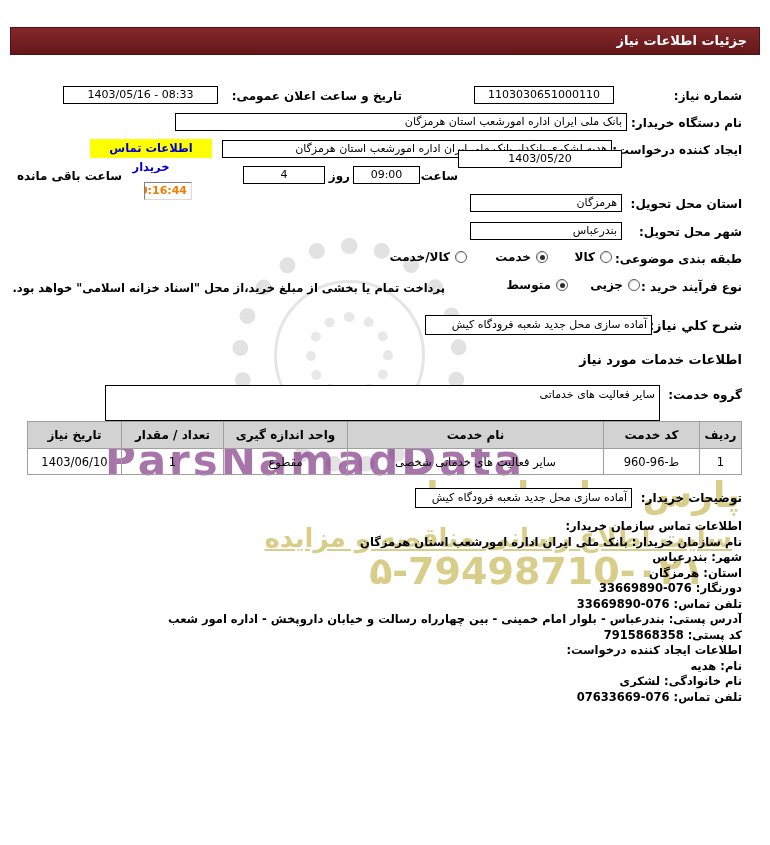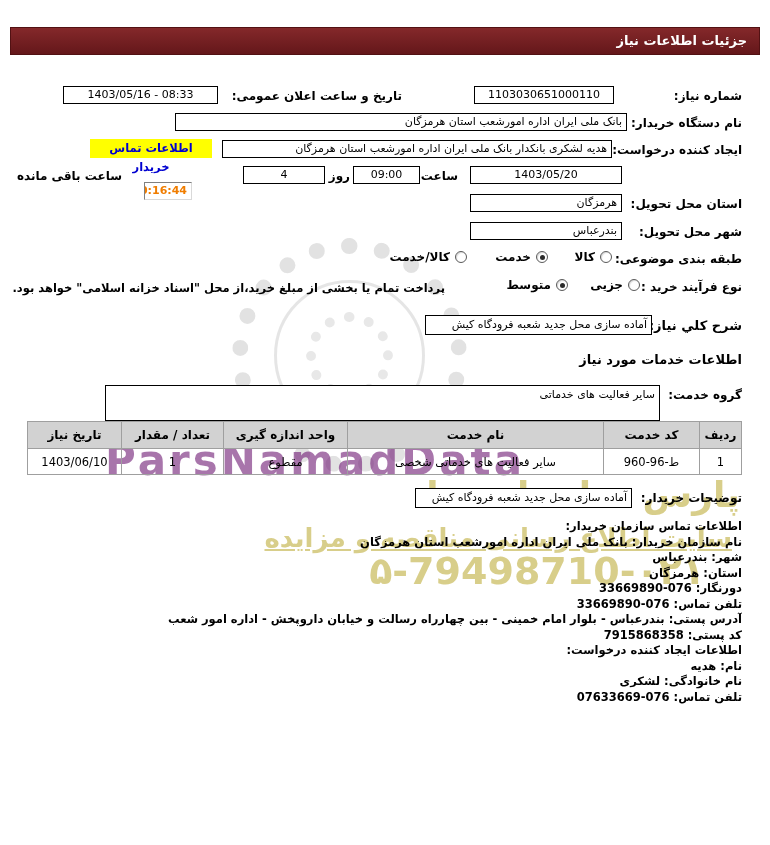--- a/index.html
+++ b/index.html
@@ -84,21 +84,21 @@
   <span class="lbl" style="top:89px;right:368px;">تاریخ و ساعت اعلان عمومی:</span>
   <span class="box c" style="top:86px;right:552px;width:155px;">08:33 - 1403/05/16</span>
 
   <span class="lbl" style="top:116px;right:28px;">نام دستگاه خریدار:</span>
   <span class="box" style="top:113px;right:143px;width:452px;">بانک ملی ایران اداره امورشعب استان هرمزگان</span>
 
   <span class="lbl" style="top:143px;right:28px;">ایجاد کننده درخواست:</span>
   <span class="box" style="top:140px;right:158px;width:390px;">هدیه لشکری بانکدار بانک ملی ایران اداره امورشعب استان هرمزگان</span>
   <span class="ylink" style="top:139px;right:558px;width:122px;">اطلاعات تماس خریدار</span>
 
-  <span class="box c" style="top:166px;right:148px;width:152px;">1403/05/20</span>
+  <span class="box c" style="top:150px;right:148px;width:164px;">1403/05/20</span>
   <span class="lbl" style="top:169px;right:312px;">ساعت</span>
   <span class="box c" style="top:166px;right:350px;width:67px;">09:00</span>
   <span class="lbl" style="top:169px;right:420px;">روز</span>
   <span class="box c" style="top:166px;right:445px;width:82px;">4</span>
   <span class="box c countdown" style="top:174px;right:578px;width:48px;margin-top:8px;">00:16:44</span>
   <span class="lbl" style="top:169px;right:648px;">ساعت باقی مانده</span>
 
   <span class="lbl" style="top:197px;right:28px;">استان محل تحویل:</span>
   <span class="box" style="top:194px;right:148px;width:152px;">هرمزگان</span>
   <span class="lbl" style="top:225px;right:28px;">شهر محل تحویل:</span>

